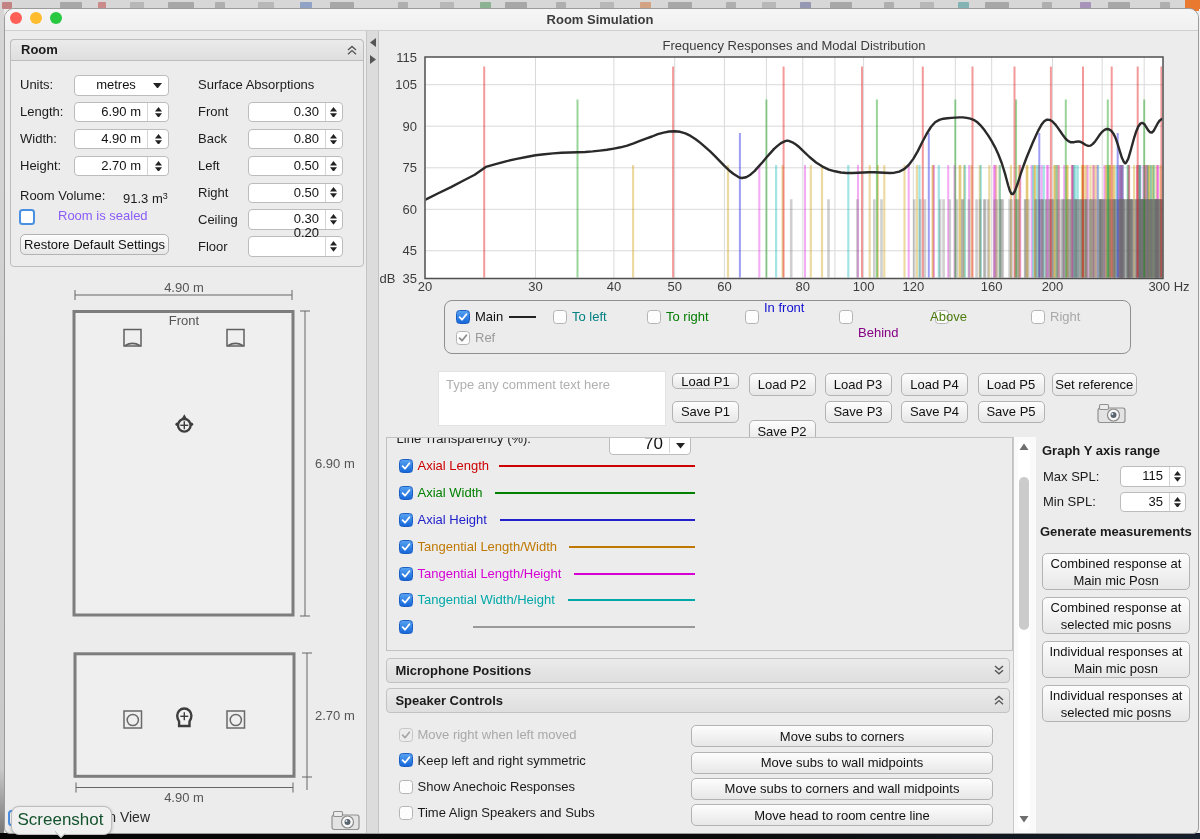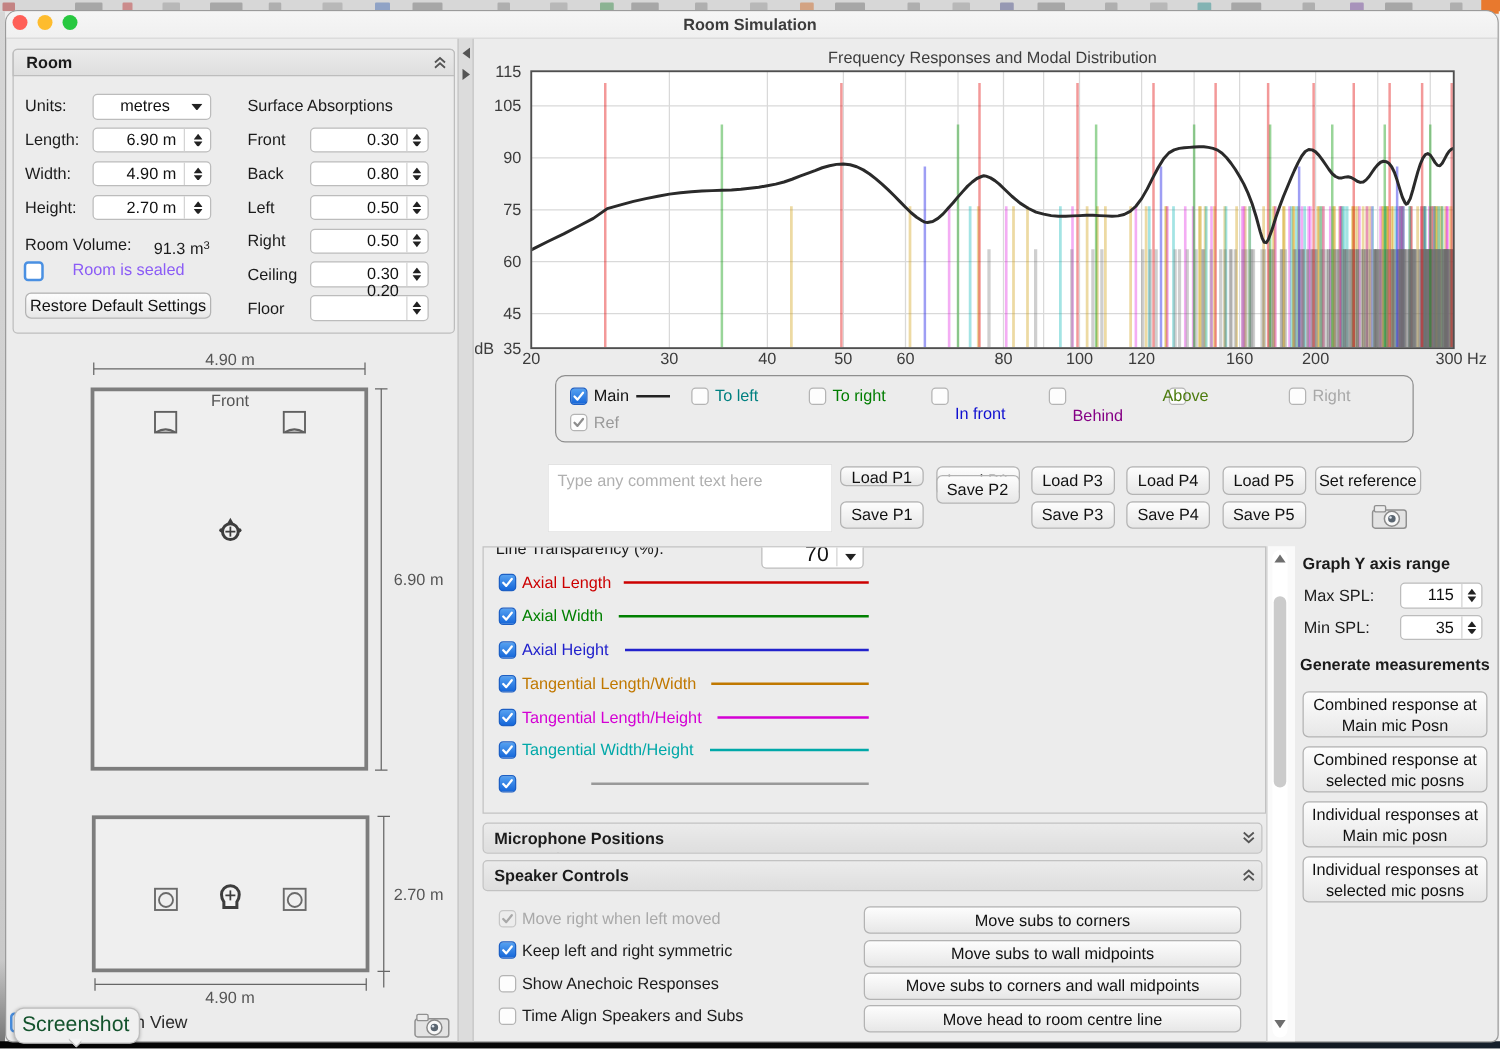--- a/index.html
+++ b/index.html
@@ -621,39 +621,39 @@
         <path d="M2.6 6.2 L5 8.7 L9.4 3.2" fill="none" stroke="#fff" stroke-width="1.8" stroke-linecap="round" stroke-linejoin="round"></path>
       </svg>
     </div>
 <div class="abs" style="left:475px;top:307.5px;height:18px;line-height:18px;font-size:13px;color:#111;font-weight:normal;white-space:nowrap;">Main</div>
 <div class="abs" style="left:509px;top:315.5px;width:27px;height:2px;background:#222"></div>
 <div class="abs cbx" style="left:553px;top:309.5px;background:#fdfdfd;"></div>
 <div class="abs" style="left:572px;top:307.5px;height:18px;line-height:18px;font-size:13px;color:#008080;font-weight:normal;white-space:nowrap;">To left</div>
 <div class="abs cbx" style="left:647px;top:309.5px;background:#fdfdfd;"></div>
 <div class="abs" style="left:666px;top:307.5px;height:18px;line-height:18px;font-size:13px;color:#007d00;font-weight:normal;white-space:nowrap;">To right</div>
 <div class="abs cbx" style="left:745px;top:309.5px;background:#fdfdfd;"></div>
-<div class="abs" style="left:764px;top:322px;height:18px;line-height:18px;font-size:13px;color:#0f0fd0;font-weight:normal;white-space:nowrap;">In front</div>
+<div class="abs" style="left:764px;top:299px;height:18px;line-height:18px;font-size:13px;color:#0f0fd0;font-weight:normal;white-space:nowrap;">In front</div>
 <div class="abs cbx" style="left:839px;top:309.5px;background:#fdfdfd;"></div>
 <div class="abs" style="left:858px;top:307.5px;height:18px;line-height:18px;font-size:13px;color:#850085;font-weight:normal;white-space:nowrap;margin-top:16px;">Behind</div>
 <div class="abs cbx" style="left:935px;top:309.5px;background:#fdfdfd;"></div>
 <div class="abs" style="left:930px;top:307.5px;height:18px;line-height:18px;font-size:13px;color:#4d7c0f;font-weight:normal;white-space:nowrap;">Above</div>
 <div class="abs cbx" style="left:1031px;top:309.5px;background:#fdfdfd;"></div>
 <div class="abs" style="left:1050px;top:307.5px;height:18px;line-height:18px;font-size:13px;color:#a8a8a8;font-weight:normal;white-space:nowrap;">Right</div>
 <div class="abs cbx" style="left:455.7px;top:330.5px;background:#fdfdfd;">
       <svg width="12" height="12" style="position:absolute;left:0px;top:0px">
         <path d="M2.6 6.2 L5 8.7 L9.4 3.2" fill="none" stroke="#8d8d8d" stroke-width="1.8" stroke-linecap="round" stroke-linejoin="round"></path>
       </svg>
     </div>
 <div class="abs" style="left:475px;top:328.5px;height:18px;line-height:18px;font-size:13px;color:#9a9a9a;font-weight:normal;white-space:nowrap;">Ref</div>
 <div class="abs" style="left:438px;top:371px;width:228px;height:55px;background:#fff;border:1px solid #e2e2e2;box-sizing:border-box"></div>
 <div class="abs" style="left:446px;top:375.5px;height:18px;line-height:18px;font-size:13px;color:#b0b0b0;font-weight:normal;white-space:nowrap;">Type any comment text here</div>
 <div class="abs btn" style="left:672px;top:373.3px;width:67px;height:16px;font-size:13px;">Load P1</div>
 <div class="abs btn" style="left:672px;top:400.5px;width:67px;height:22.5px;font-size:13px;">Save P1</div>
 <div class="abs btn" style="left:748.5px;top:373.3px;width:67px;height:22.5px;font-size:13px;">Load P2</div>
-<div class="abs btn" style="left:748.5px;top:380px;width:67px;height:22.5px;font-size:13px;">Save P2</div>
+<div class="abs btn" style="left:748.5px;top:420px;width:67px;height:22.5px;font-size:13px;">Save P2</div>
 <div class="abs btn" style="left:824.5px;top:373.3px;width:67px;height:22.5px;font-size:13px;">Load P3</div>
 <div class="abs btn" style="left:824.5px;top:400.5px;width:67px;height:22.5px;font-size:13px;">Save P3</div>
 <div class="abs btn" style="left:901px;top:373.3px;width:67px;height:22.5px;font-size:13px;">Load P4</div>
 <div class="abs btn" style="left:901px;top:400.5px;width:67px;height:22.5px;font-size:13px;">Save P4</div>
 <div class="abs btn" style="left:977.5px;top:373.3px;width:67px;height:22.5px;font-size:13px;">Load P5</div>
 <div class="abs btn" style="left:977.5px;top:400.5px;width:67px;height:22.5px;font-size:13px;">Save P5</div>
 <div class="abs btn" style="left:1052px;top:373.3px;width:84.5px;height:22.5px;font-size:13px;">Set reference</div>
 <svg class="abs" style="left:1097px;top:403px" width="30" height="21" viewBox="0 0 30 21">
       <rect x="1" y="5" width="27" height="14.5" rx="2.2" fill="#e3e3e3" stroke="#909090" stroke-width="1.2"></rect>
       <rect x="2.5" y="1.5" width="9" height="5" rx="1.2" fill="#ececec" stroke="#909090" stroke-width="1.1"></rect>

